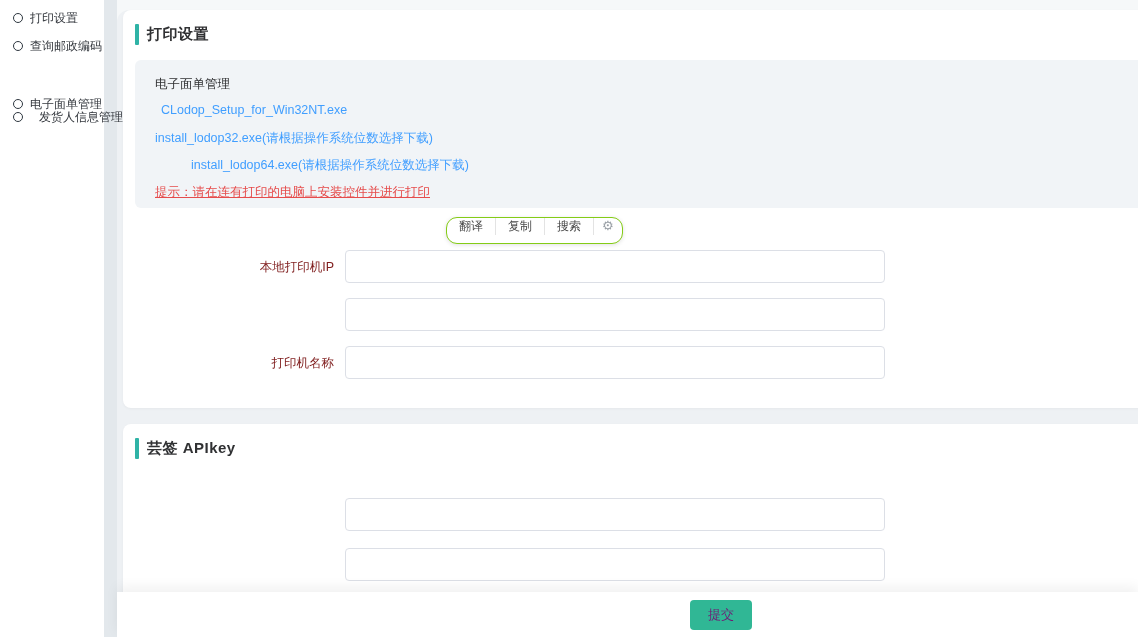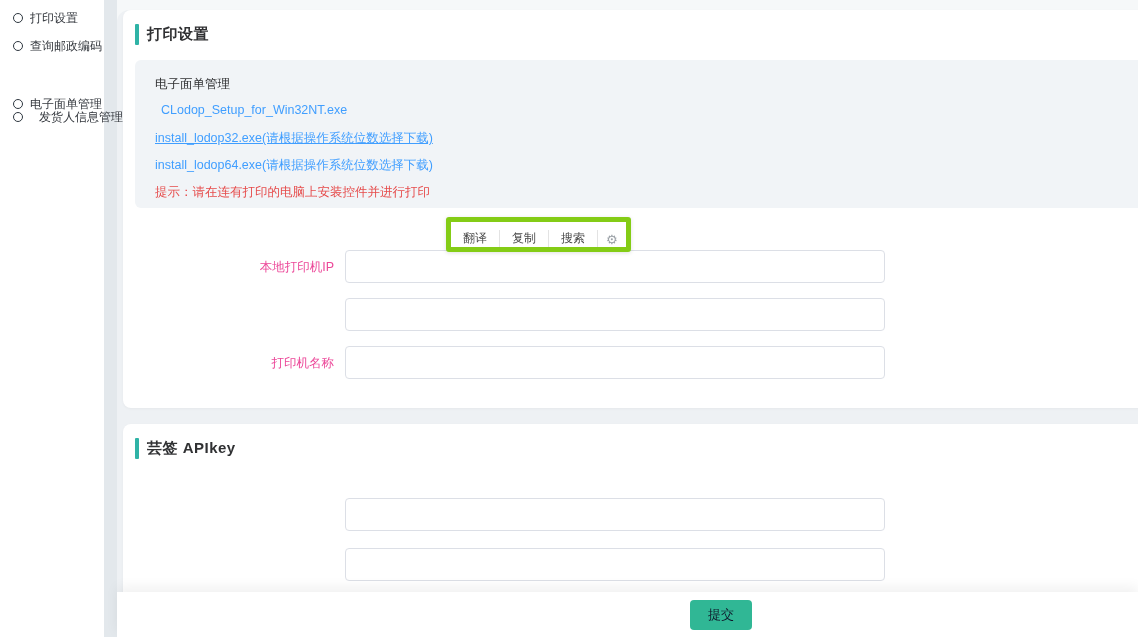--- a/index.html
+++ b/index.html
@@ -25,30 +25,30 @@
   .sec-title{position:absolute;left:12px;display:flex;align-items:center;gap:8px;}
   .sec-bar{width:4px;height:21px;background:#2fb3a6;border-radius:1px;}
   .sec-text{font-size:15px;font-weight:bold;color:#303133;letter-spacing:0.5px;}
   
   .info-box{position:absolute;left:12px;right:0;top:50px;height:148px;background:#f1f4f7;border-radius:6px;}
   .info-line{position:absolute;left:20px;font-size:12.5px;white-space:nowrap;}
   .info-heading{color:#303133;}
   .info-link{color:#409eff;cursor:pointer;text-decoration:none;}
   .info-tip{color:#e64c4c;}
   
-  .sel-toolbar{position:absolute;left:323px;top:207px;height:25px;background:#ffffff;border:5px solid #84cc16;border-radius:3px;box-shadow:0 1px 4px rgba(0,0,0,0.12);display:flex;align-items:flex-end;z-index:5;}
+  .sel-toolbar{position:absolute;left:323px;top:207px;height:25px;background:#ffffff;border:1px solid #84cc16;border-radius:11px;box-shadow:0 1px 4px rgba(0,0,0,0.12);display:flex;align-items:flex-start;z-index:5;}
   .sel-btn{display:flex;align-items:center;padding:0 12px;font-size:12px;color:#4a4a4a;cursor:pointer;border-right:1px solid #e3e3e3;}
   .sel-gear{display:flex;align-items:center;padding:0 8px;font-size:13px;color:#9aa0a6;cursor:pointer;}
   
   .form-row{position:absolute;left:0;right:0;height:35px;}
-  .form-label{position:absolute;left:0;width:211px;top:0;height:35px;line-height:35px;text-align:right;font-size:12.5px;color:#ec4899;white-space:nowrap;}
+  .form-label{position:absolute;left:0;width:211px;top:0;height:35px;line-height:35px;text-align:right;font-size:12.5px;color:#7f1d1d;white-space:nowrap;}
   .form-input{position:absolute;left:222px;top:0;width:540px;height:33px;border:1px solid #dcdfe6;border-radius:4px;background:#fff;box-sizing:border-box;font-size:13px;color:#303133;padding:0 10px;outline:none;}
   
   .footer{position:absolute;left:117px;right:0;top:592px;height:45px;background:#ffffff;box-shadow:0 -5px 12px rgba(0,0,0,0.06);z-index:6;}
-  .submit-btn{position:absolute;left:573px;top:8px;width:62px;height:30px;background:#30b795;border:none;border-radius:4px;color:#0f172a;font-size:13px;font-family:inherit;cursor:pointer;}
+  .submit-btn{position:absolute;left:573px;top:8px;width:62px;height:30px;background:#30b795;border:none;border-radius:4px;color:#701a75;font-size:13px;font-family:inherit;cursor:pointer;}
 </style>
 </head>
 <body>
 
 <div class="sidebar">
   <div class="side-item" style="top:8px;">
     <span class="side-dot"></span>
     <span class="side-label">打印设置</span>
   </div>
   <div class="side-item" style="top:36px;justify-content:space-between;">
@@ -72,23 +72,23 @@
 
   <div class="card card1">
     <div class="sec-title" style="top:14px;">
       <span class="sec-bar"></span>
       <span class="sec-text">打印设置</span>
     </div>
 
     <div class="info-box">
       <div class="info-line info-heading" style="top:16px;">电子面单管理</div>
       <a class="info-line info-link" style="top:43px;margin-left:6px;">CLodop_Setup_for_Win32NT.exe</a>
-      <a class="info-line info-link" style="top:70px;text-decoration:underline;">install_lodop32.exe(请根据操作系统位数选择下载)</a>
-      <a class="info-line info-link" style="top:97px;">install_lodop64.exe(请根据操作系统位数选择下载)</a>
-      <div class="info-line info-tip" style="top:124px;">提示：请在连有打印的电脑上安装控件并进行打印</div>
+      <a class="info-line info-link" style="top:70px;">install_lodop32.exe(请根据操作系统位数选择下载)</a>
+      <a class="info-line info-link" style="top:97px;margin-left:36px;">install_lodop64.exe(请根据操作系统位数选择下载)</a>
+      <div class="info-line info-tip" style="top:124px;text-decoration:underline;">提示：请在连有打印的电脑上安装控件并进行打印</div>
     </div>
 
     <div class="sel-toolbar">
       <div class="sel-btn">翻译</div>
       <div class="sel-btn">复制</div>
       <div class="sel-btn">搜索</div>
       <div class="sel-gear">⚙</div>
     </div>
 
     <div class="form-row" style="top:240px;">

